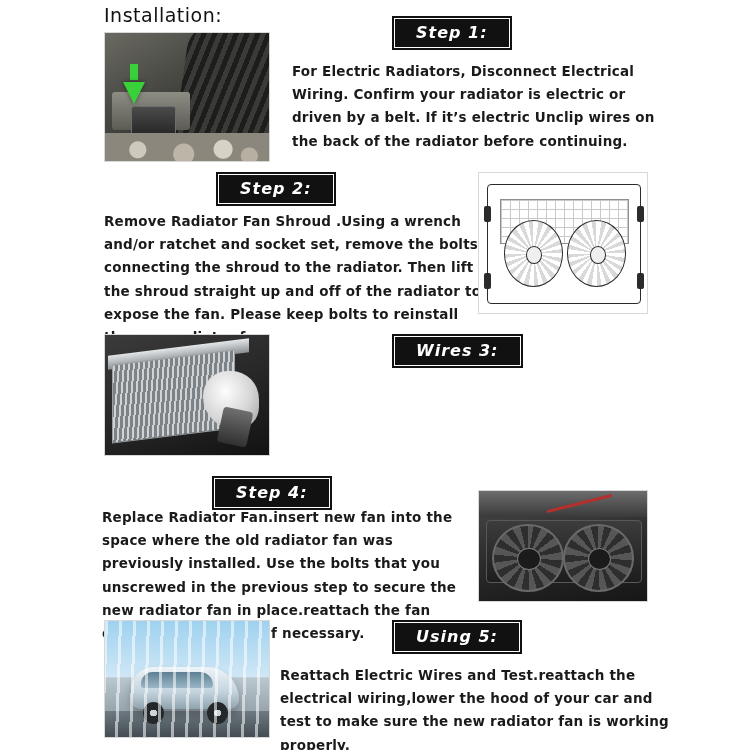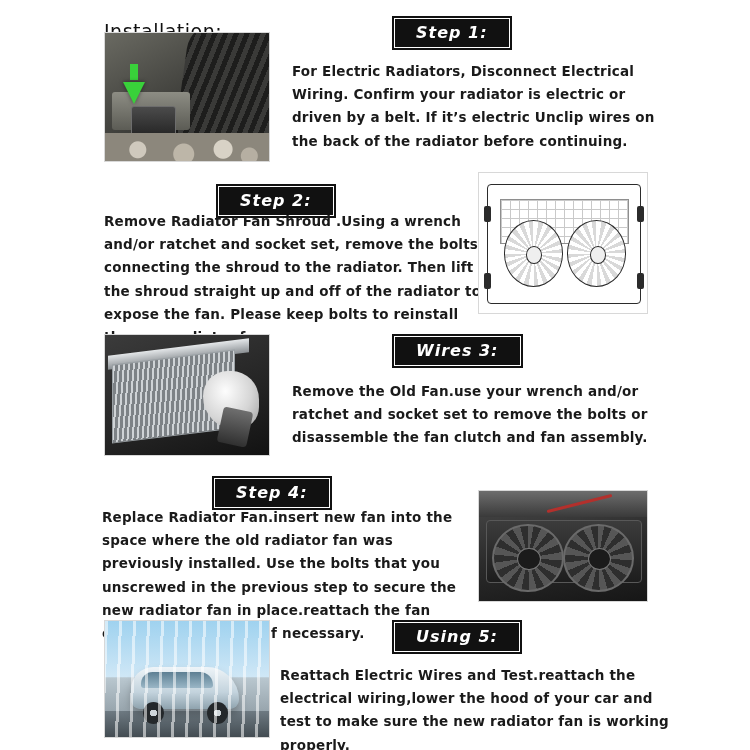--- a/index.html
+++ b/index.html
@@ -16,21 +16,21 @@
   }
   .page {
     position: relative;
     width: 750px;
     height: 750px;
     box-sizing: border-box;
   }
   .heading {
     position: absolute;
     left: 104px;
-    top: 20px;
+    top: 4px;
     font-size: 19px;
     letter-spacing: 0.5px;
     color: #111;
   }
   .step-badge {
     display: inline-block;
     background: #111111;
     color: #ffffff;
     font-size: 16px;
     font-weight: bold;
@@ -221,21 +221,21 @@
     <div class="arrow"></div>
     <div class="grav"></div>
   </div>
 
   <div class="badge-wrap" style="left:392px; top:16px;">
     <span class="step-badge">Step 1:</span>
   </div>
 
   <div class="para" style="left:292px; top:60px; width:386px;">For Electric Radiators, Disconnect Electrical Wiring. Confirm your radiator is electric or driven by a belt. If it’s electric Unclip wires on the back of the radiator before continuing.</div>
 
-  <div class="badge-wrap" style="left:216px; top:184px;">
+  <div class="badge-wrap" style="left:216px; top:172px;">
     <span class="step-badge">Step 2:</span>
   </div>
 
   <div class="para" style="left:104px; top:210px; width:378px;">Remove Radiator Fan Shroud .Using a wrench and/or ratchet and socket set, remove the bolts connecting the shroud to the radiator. Then lift the shroud straight up and off of the radiator to expose the fan. Please keep bolts to reinstall the new radiator fan.</div>
 
   <div class="photo ph2" style="left:478px; top:172px; width:168px; height:140px;">
     <div class="frame">
       <div class="grid"></div>
       <div class="fan fanL"></div>
       <div class="fan fanR"></div>
@@ -250,21 +250,20 @@
     <div class="tank"></div>
     <div class="core"></div>
     <div class="glove"></div>
     <div class="tool"></div>
   </div>
 
   <div class="badge-wrap" style="left:392px; top:334px;">
     <span class="step-badge">Wires 3:</span>
   </div>
 
-  <div class="para" style="left:292px; top:380px; width:380px;">Remove the Old Fan.use your wrench and/or ratchet and socket set to remove the bolts or disassemble the fan clutch and fan assembly.</div>
 
   <div class="badge-wrap" style="left:212px; top:476px;">
     <span class="step-badge">Step 4:</span>
   </div>
 
   <div class="para" style="left:102px; top:506px; width:364px;">Replace Radiator Fan.insert new fan into the space where the old radiator fan was previously installed. Use the bolts that you unscrewed in the previous step to secure the new radiator fan in place.reattach the fan clutch and assembly if necessary.</div>
 
   <div class="photo ph4" style="left:478px; top:490px; width:168px; height:110px;">
     <div class="top"></div>
     <div class="redwire"></div>

